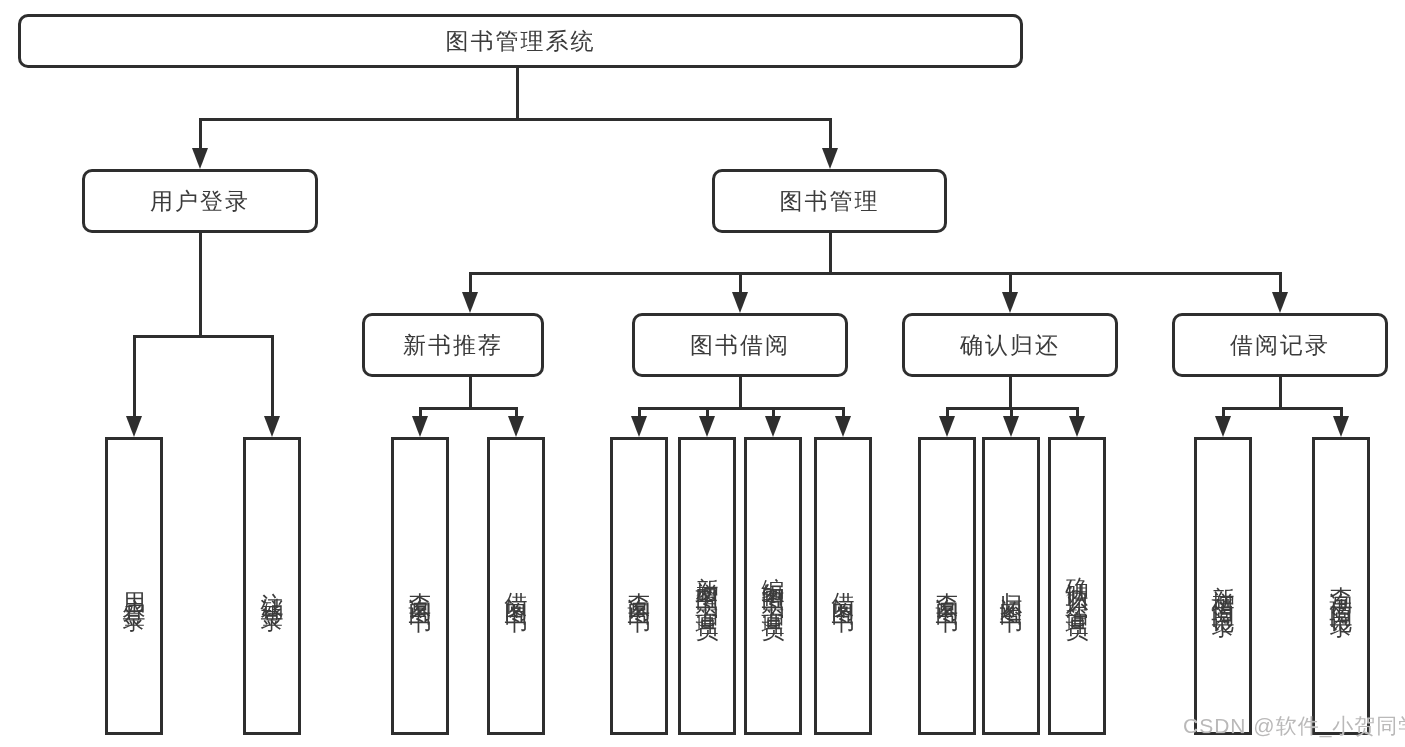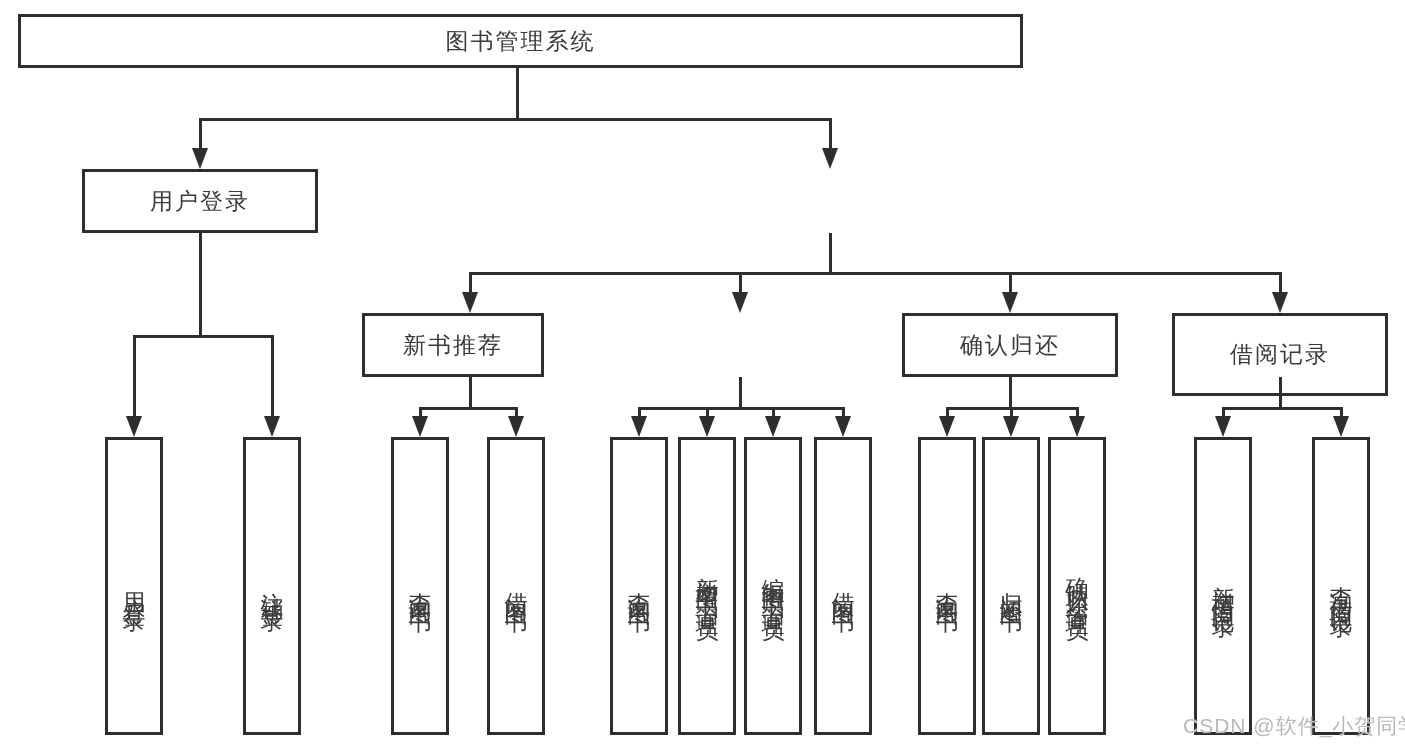--- a/index.html
+++ b/index.html
@@ -8,21 +8,21 @@
     font-family:"Liberation Sans","DejaVu Sans",sans-serif;
     position:relative;overflow:hidden;
   }
   .stage{position:absolute;left:0;top:0;width:1405px;height:747px;background:#ffffff;}
   .box{
     position:absolute;box-sizing:border-box;
     border:3px solid #2e2e2e;background:#ffffff;
     display:flex;align-items:center;justify-content:center;
     color:#3b3b3b;
   }
-  .box.h{font-size:23px;letter-spacing:2px;white-space:nowrap;}
+  .box.h{font-size:23px;letter-spacing:2px;white-space:nowrap;border-radius:10px;}
   .box.v{
     writing-mode:vertical-rl;
     font-size:23px;letter-spacing:6px;line-height:1;
     text-align:center;
   }
   .vl,.hl{position:absolute;background:#2e2e2e;}
   .vl{width:3px;}
   .hl{height:3px;}
   .arrow{
     position:absolute;width:0;height:0;
@@ -40,28 +40,34 @@
 
 <div class="stage">
 
   <div class="box h" style="left:18px;top:14px;width:1005px;height:54px">
     <span>图书管理系统</span>
   </div>
 
   <div class="box h" style="left:82px;top:169px;width:236px;height:64px">
     <span>用户登录</span>
   </div>
+  <div class="box h" style="left:712px;top:169px;width:235px;height:64px">
+    <span>图书管理</span>
+  </div>
 
   <div class="box h" style="left:362px;top:313px;width:182px;height:64px">
     <span>新书推荐</span>
   </div>
+  <div class="box h" style="left:632px;top:313px;width:216px;height:64px">
+    <span>图书借阅</span>
+  </div>
   <div class="box h" style="left:902px;top:313px;width:216px;height:64px">
     <span>确认归还</span>
   </div>
-  <div class="box h" style="left:1172px;top:313px;width:216px;height:83px">
+  <div class="box h" style="left:1172px;top:313px;width:216px;height:64px">
     <span>借阅记录</span>
   </div>
 
   <div class="box v" style="left:105px;top:437px;width:58px;height:298px">
     <span>用户登录</span>
   </div>
   <div class="box v" style="left:243px;top:437px;width:58px;height:298px">
     <span>注销登录</span>
   </div>
 

